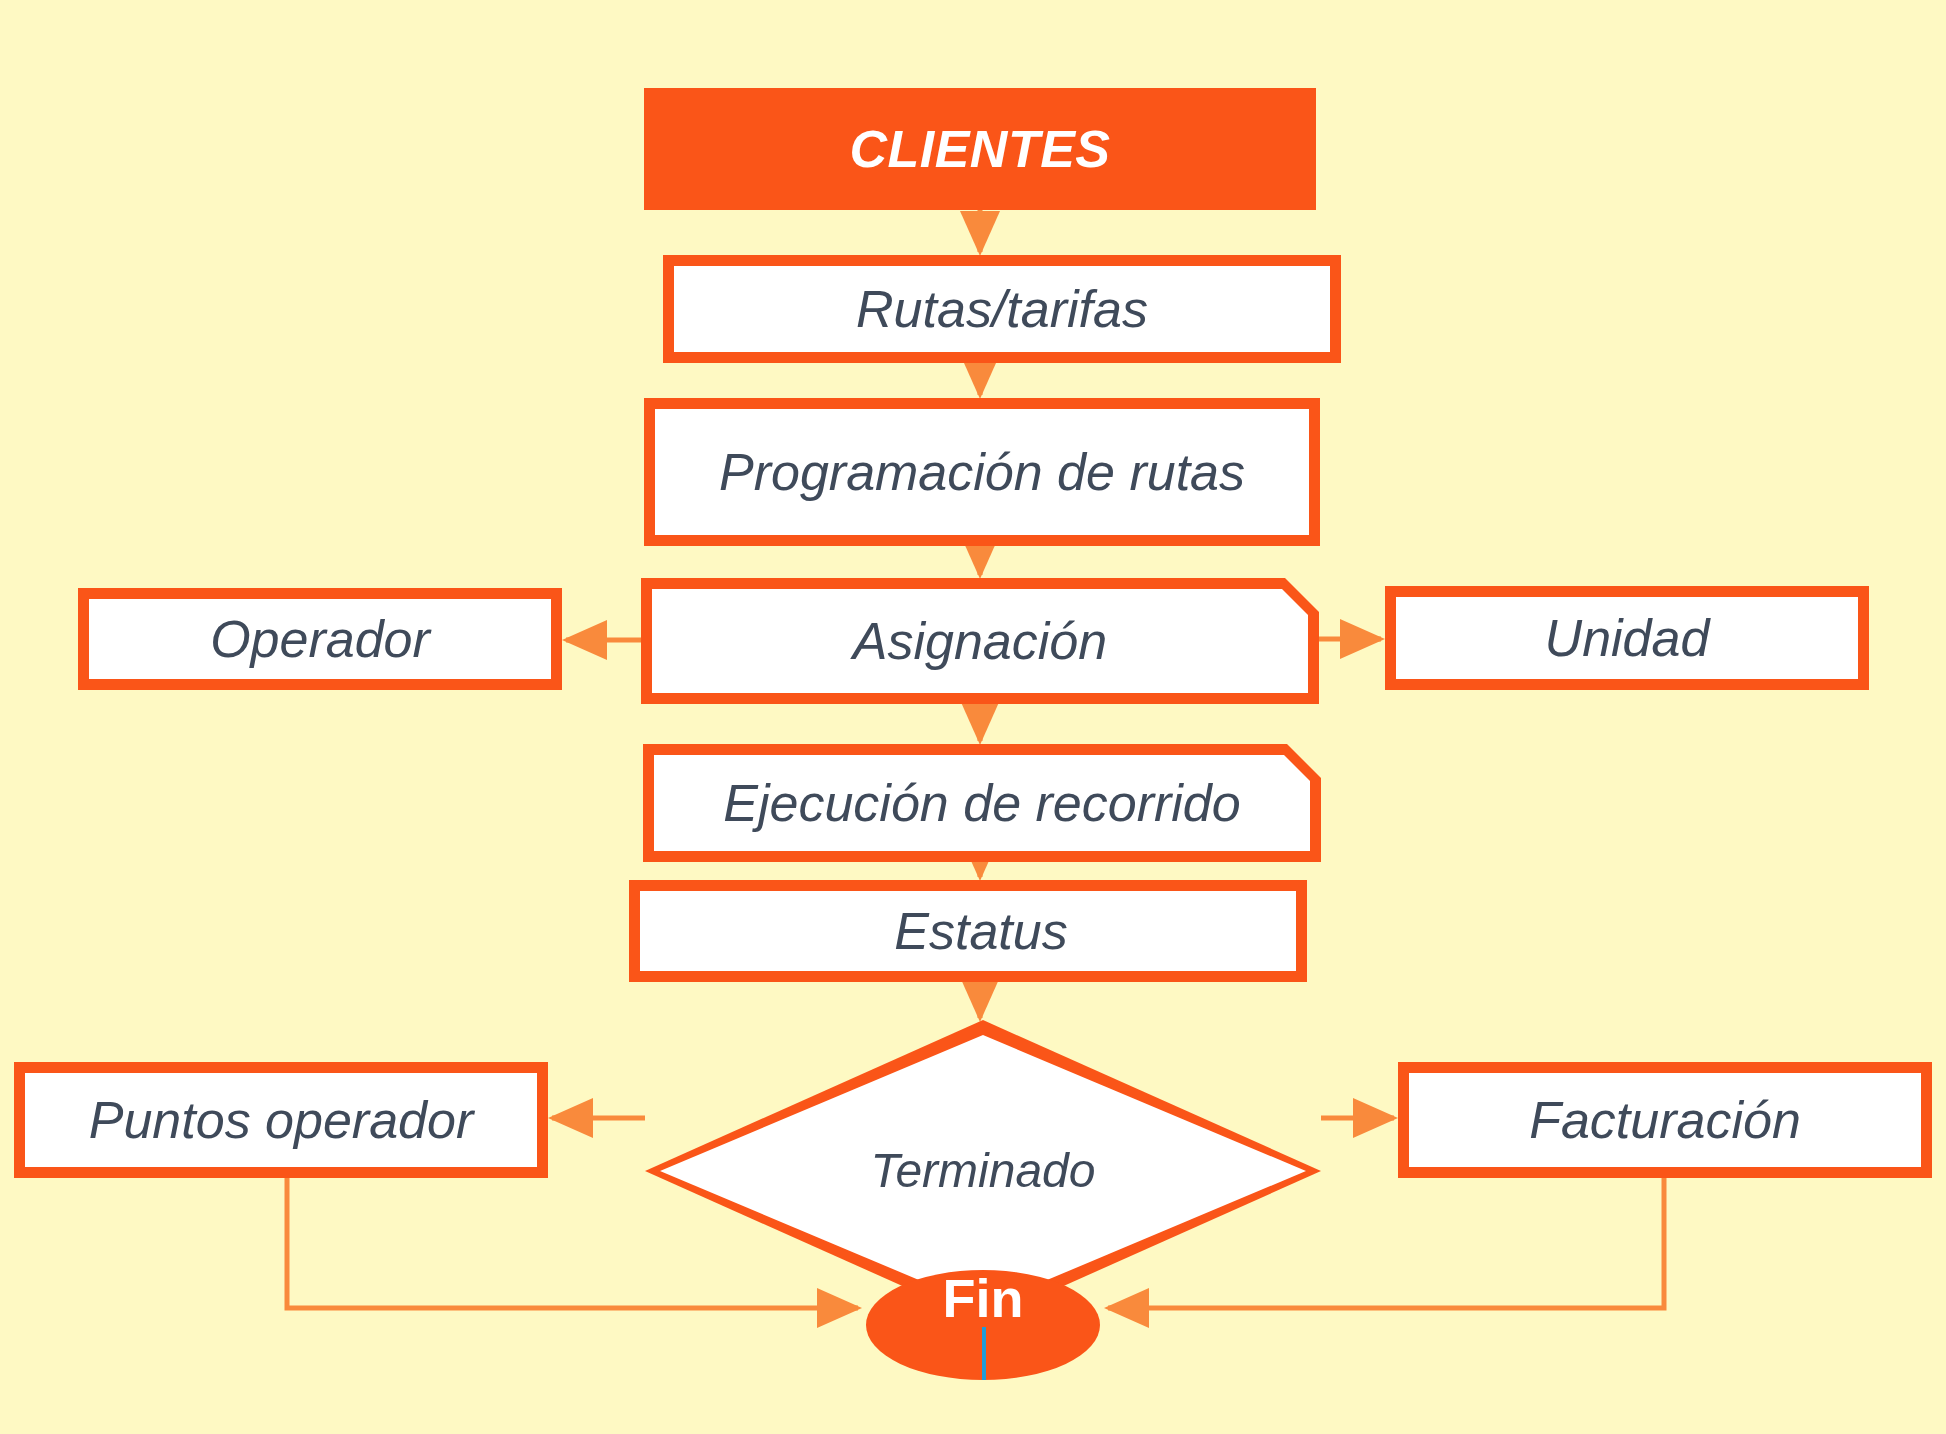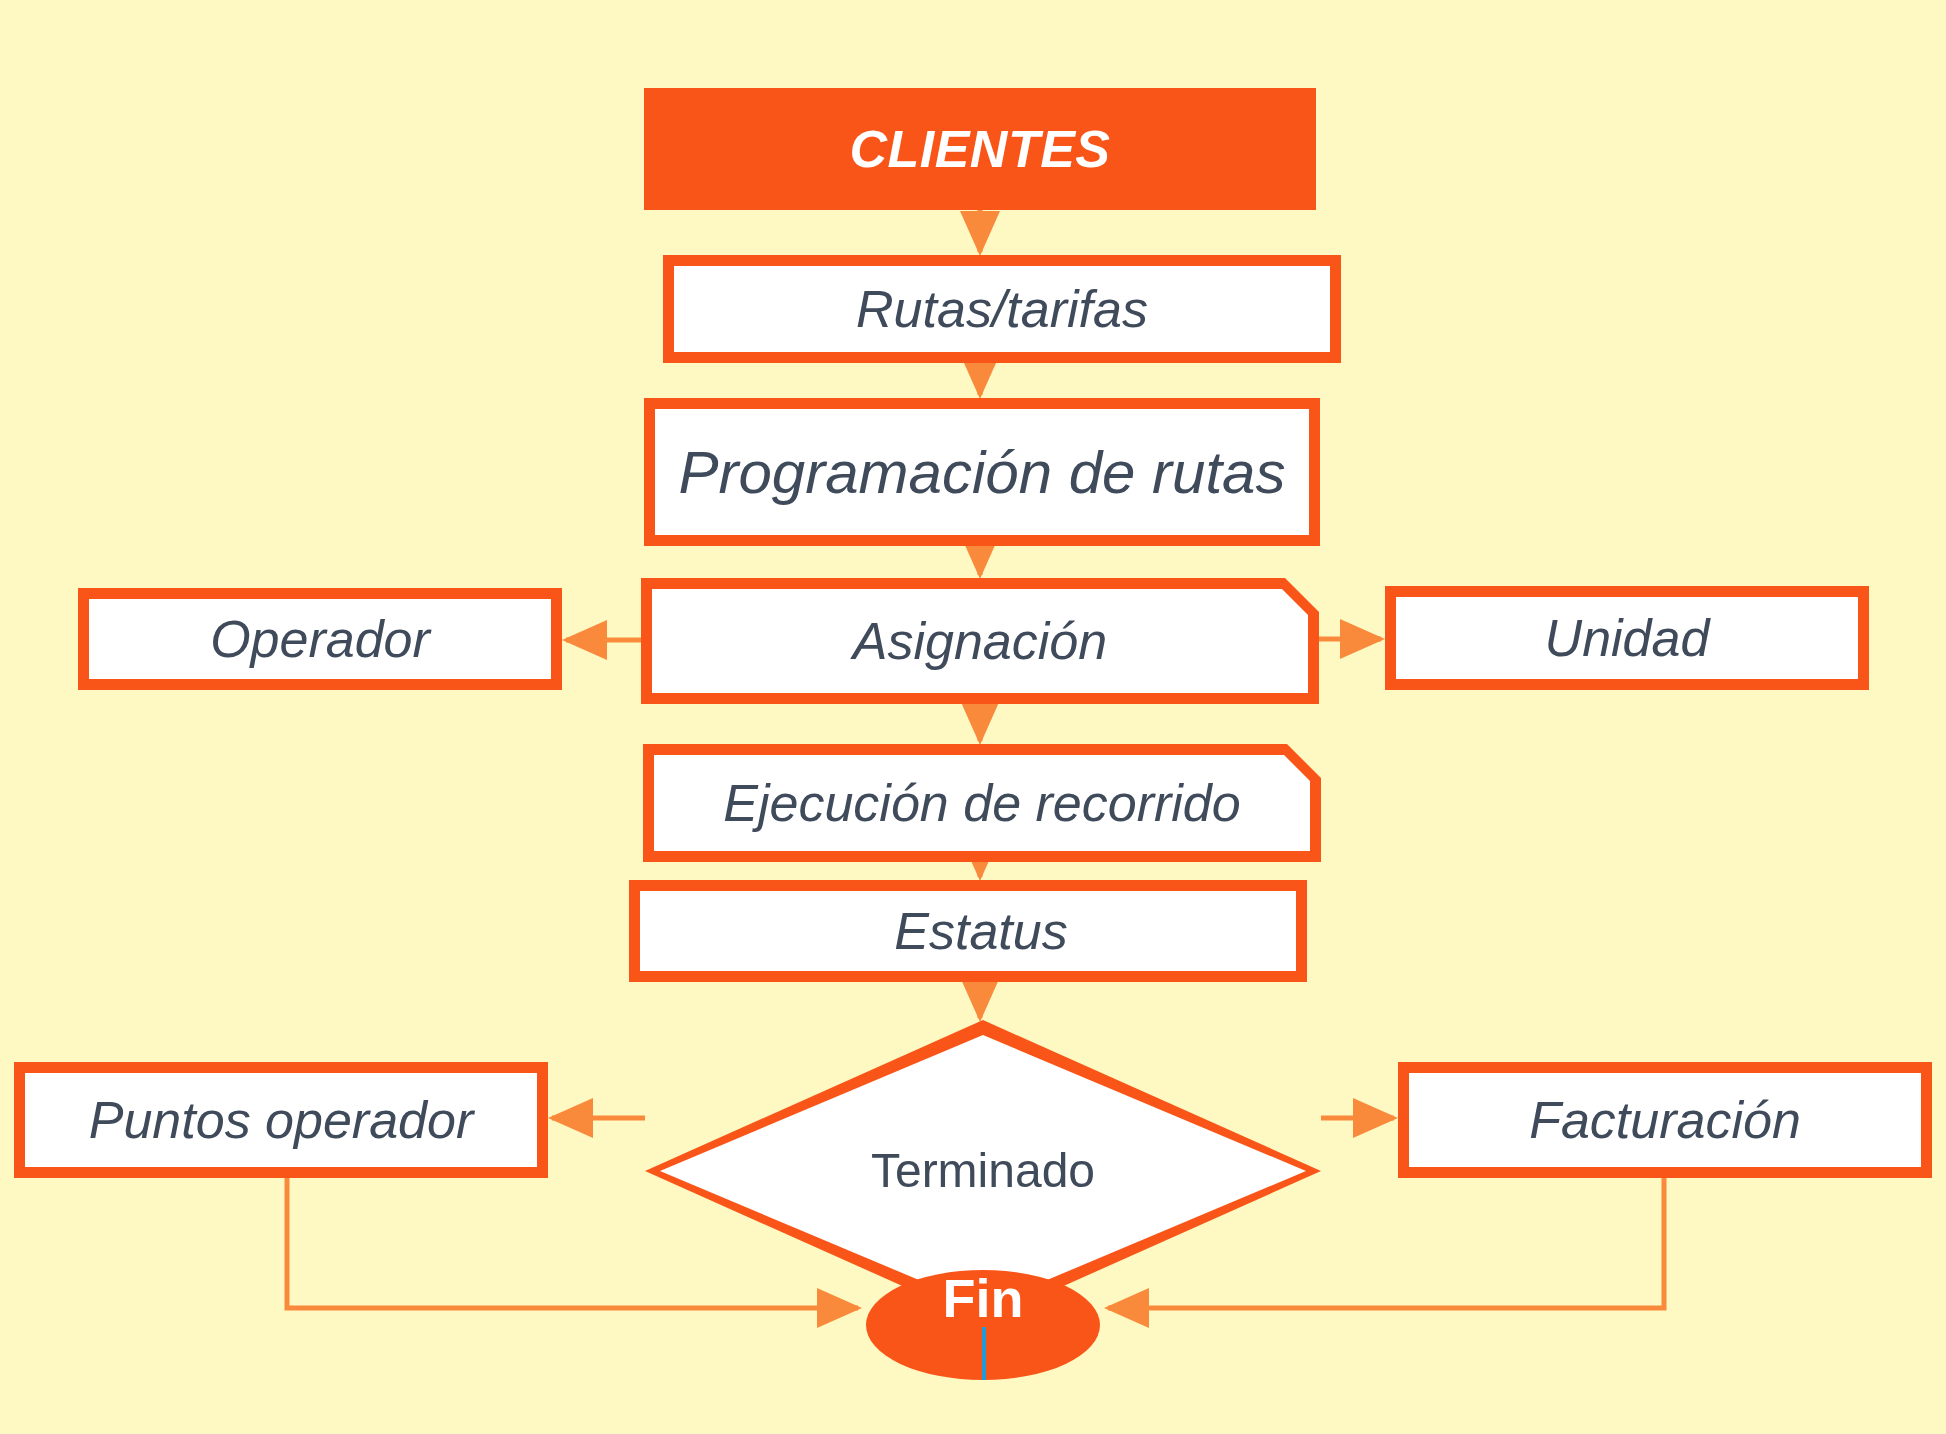--- a/index.html
+++ b/index.html
@@ -65,20 +65,21 @@
     clip-path: polygon(0 0, calc(100% - 26px) 0, 100% 26px, 100% 100%, 0 100%);
   }
   .node--snip .node-label {
     position: relative;
     z-index: 2;
   }
   
   .node--diamond {
     background: transparent;
     color: #3F4A5A;
+    font-style: italic;
   }
   .node--diamond .diamond-shape {
     position: absolute;
     left: 0; top: 0; right: 0; bottom: 0;
     background: #FA5518;
     -webkit-clip-path: polygon(50% 0, 100% 50%, 50% 100%, 0 50%);
     clip-path: polygon(50% 0, 100% 50%, 50% 100%, 0 50%);
   }
   .node--diamond .diamond-inner {
     position: absolute;
@@ -142,21 +143,21 @@
   </svg>
 
   <div class="node node--fill" style="left:644px;top:88px;width:672px;height:122px;font-size:52px;">
     <span class="node-label">CLIENTES</span>
   </div>
 
   <div class="node node--process" style="left:663px;top:255px;width:678px;height:108px;font-size:52px;">
     <span class="node-label">Rutas/tarifas</span>
   </div>
 
-  <div class="node node--process" style="left:644px;top:398px;width:676px;height:148px;font-size:60px;">
+  <div class="node node--process" style="left:644px;top:398px;width:676px;height:148px;font-size:52px;">
     <span class="node-label">Programación de rutas</span>
   </div>
 
   <div class="node node--snip" style="left:641px;top:578px;width:678px;height:126px;font-size:52px;">
     <span class="snip-inner"></span>
     <span class="node-label">Asignación</span>
   </div>
 
   <div class="node node--process" style="left:78px;top:588px;width:484px;height:102px;font-size:52px;">
     <span class="node-label">Operador</span>

